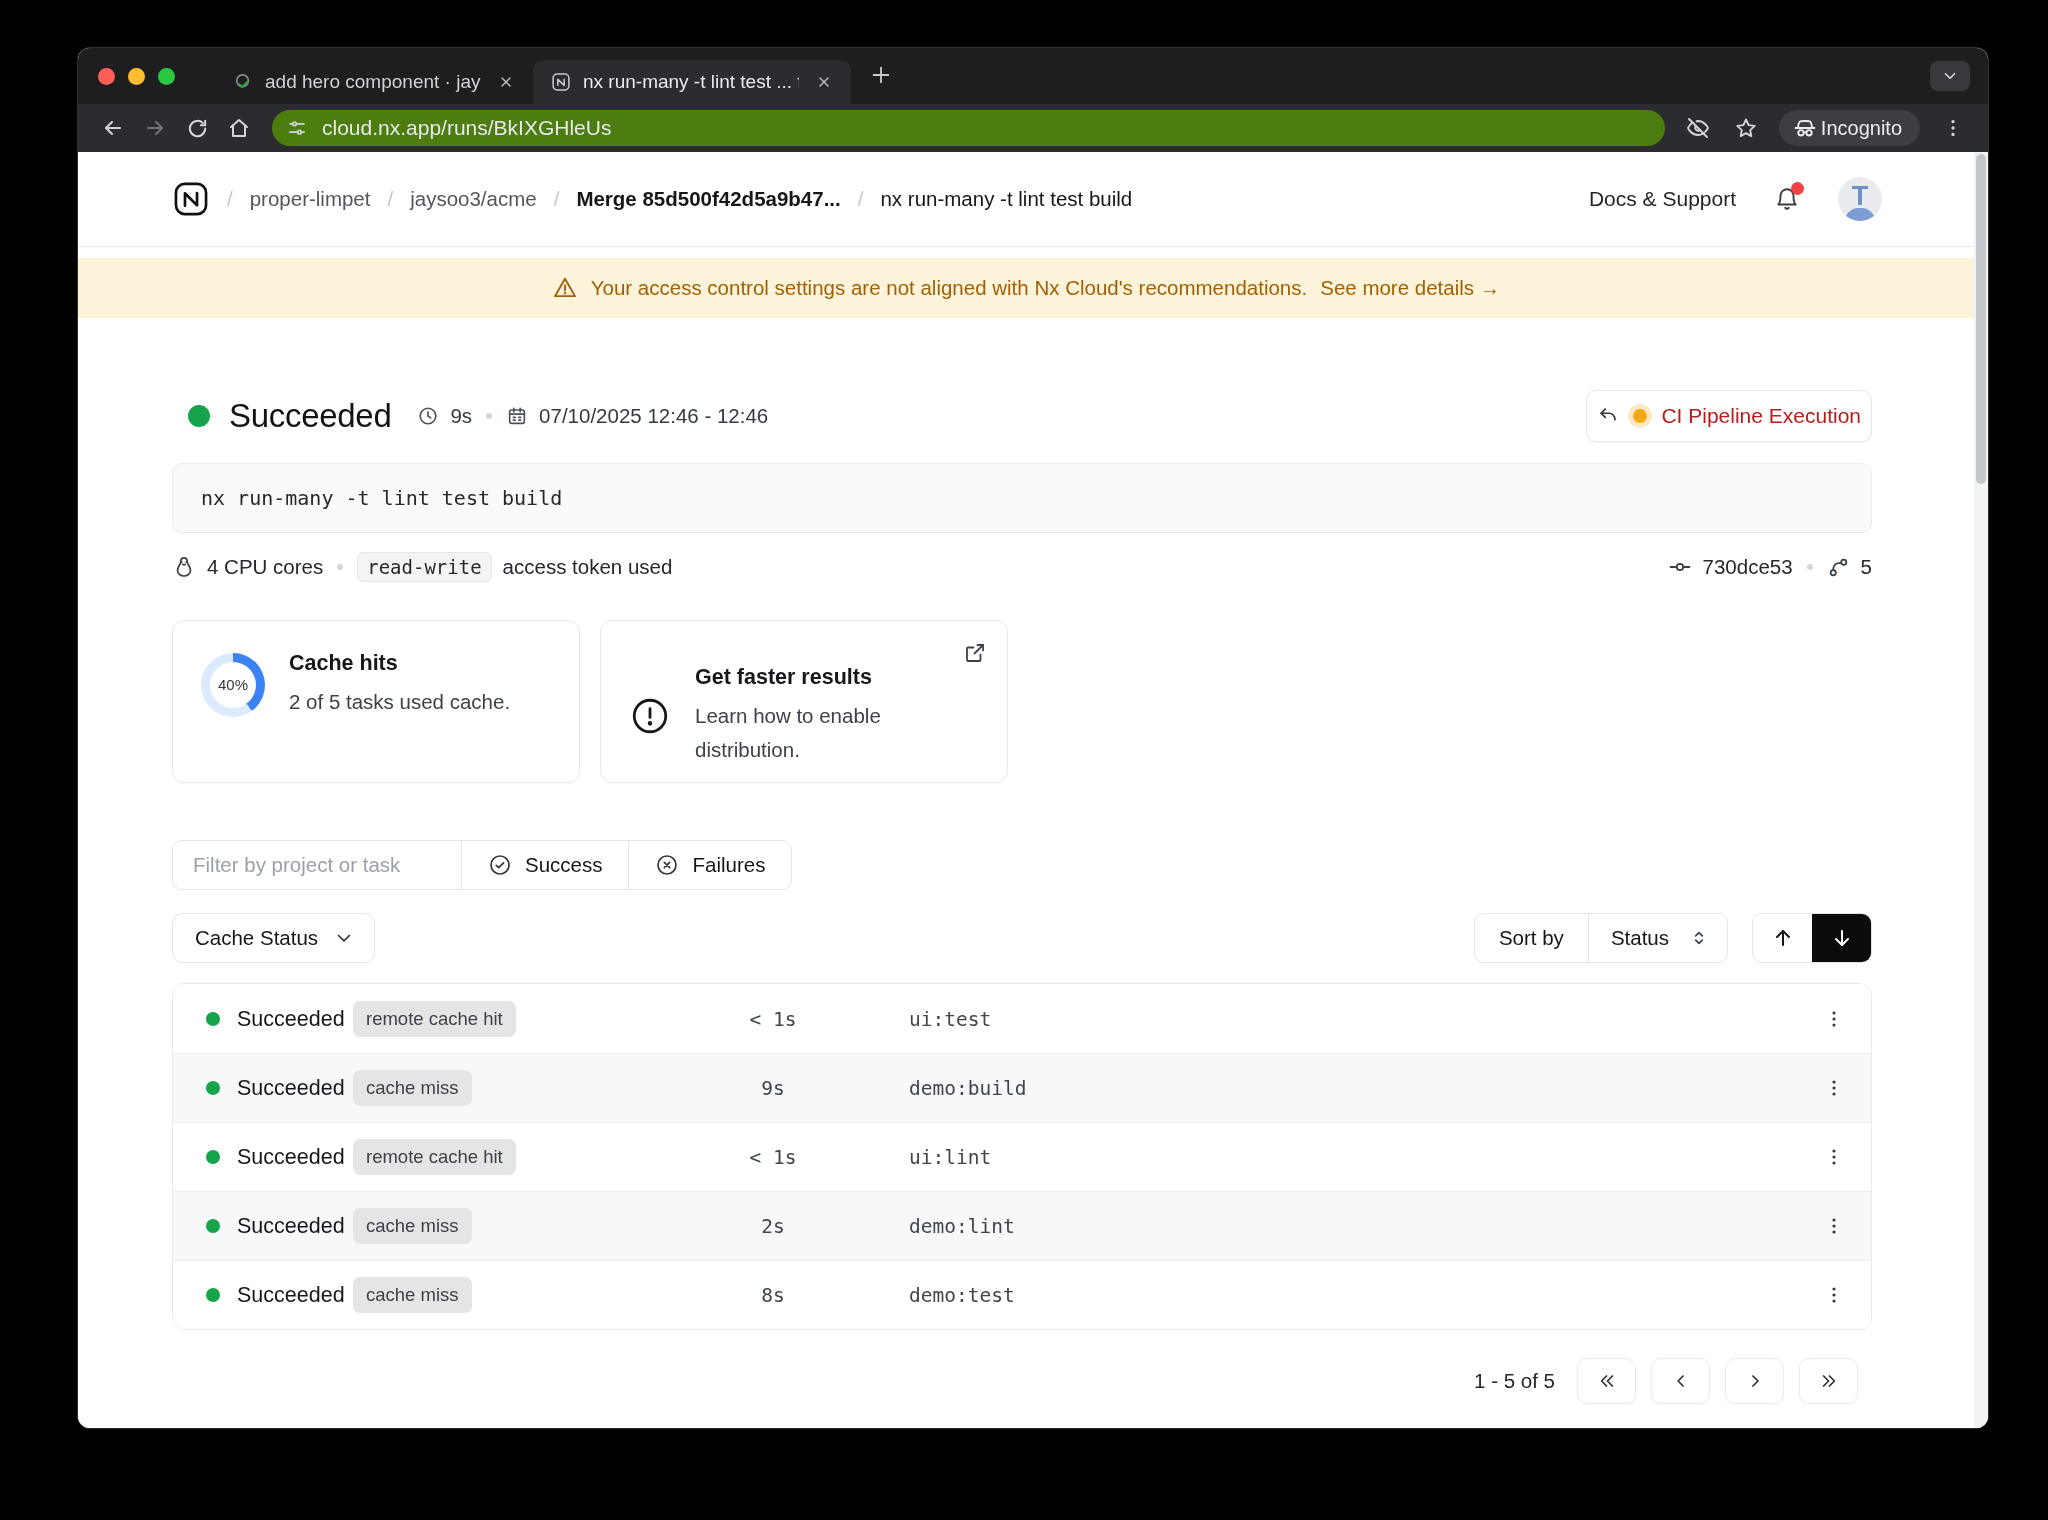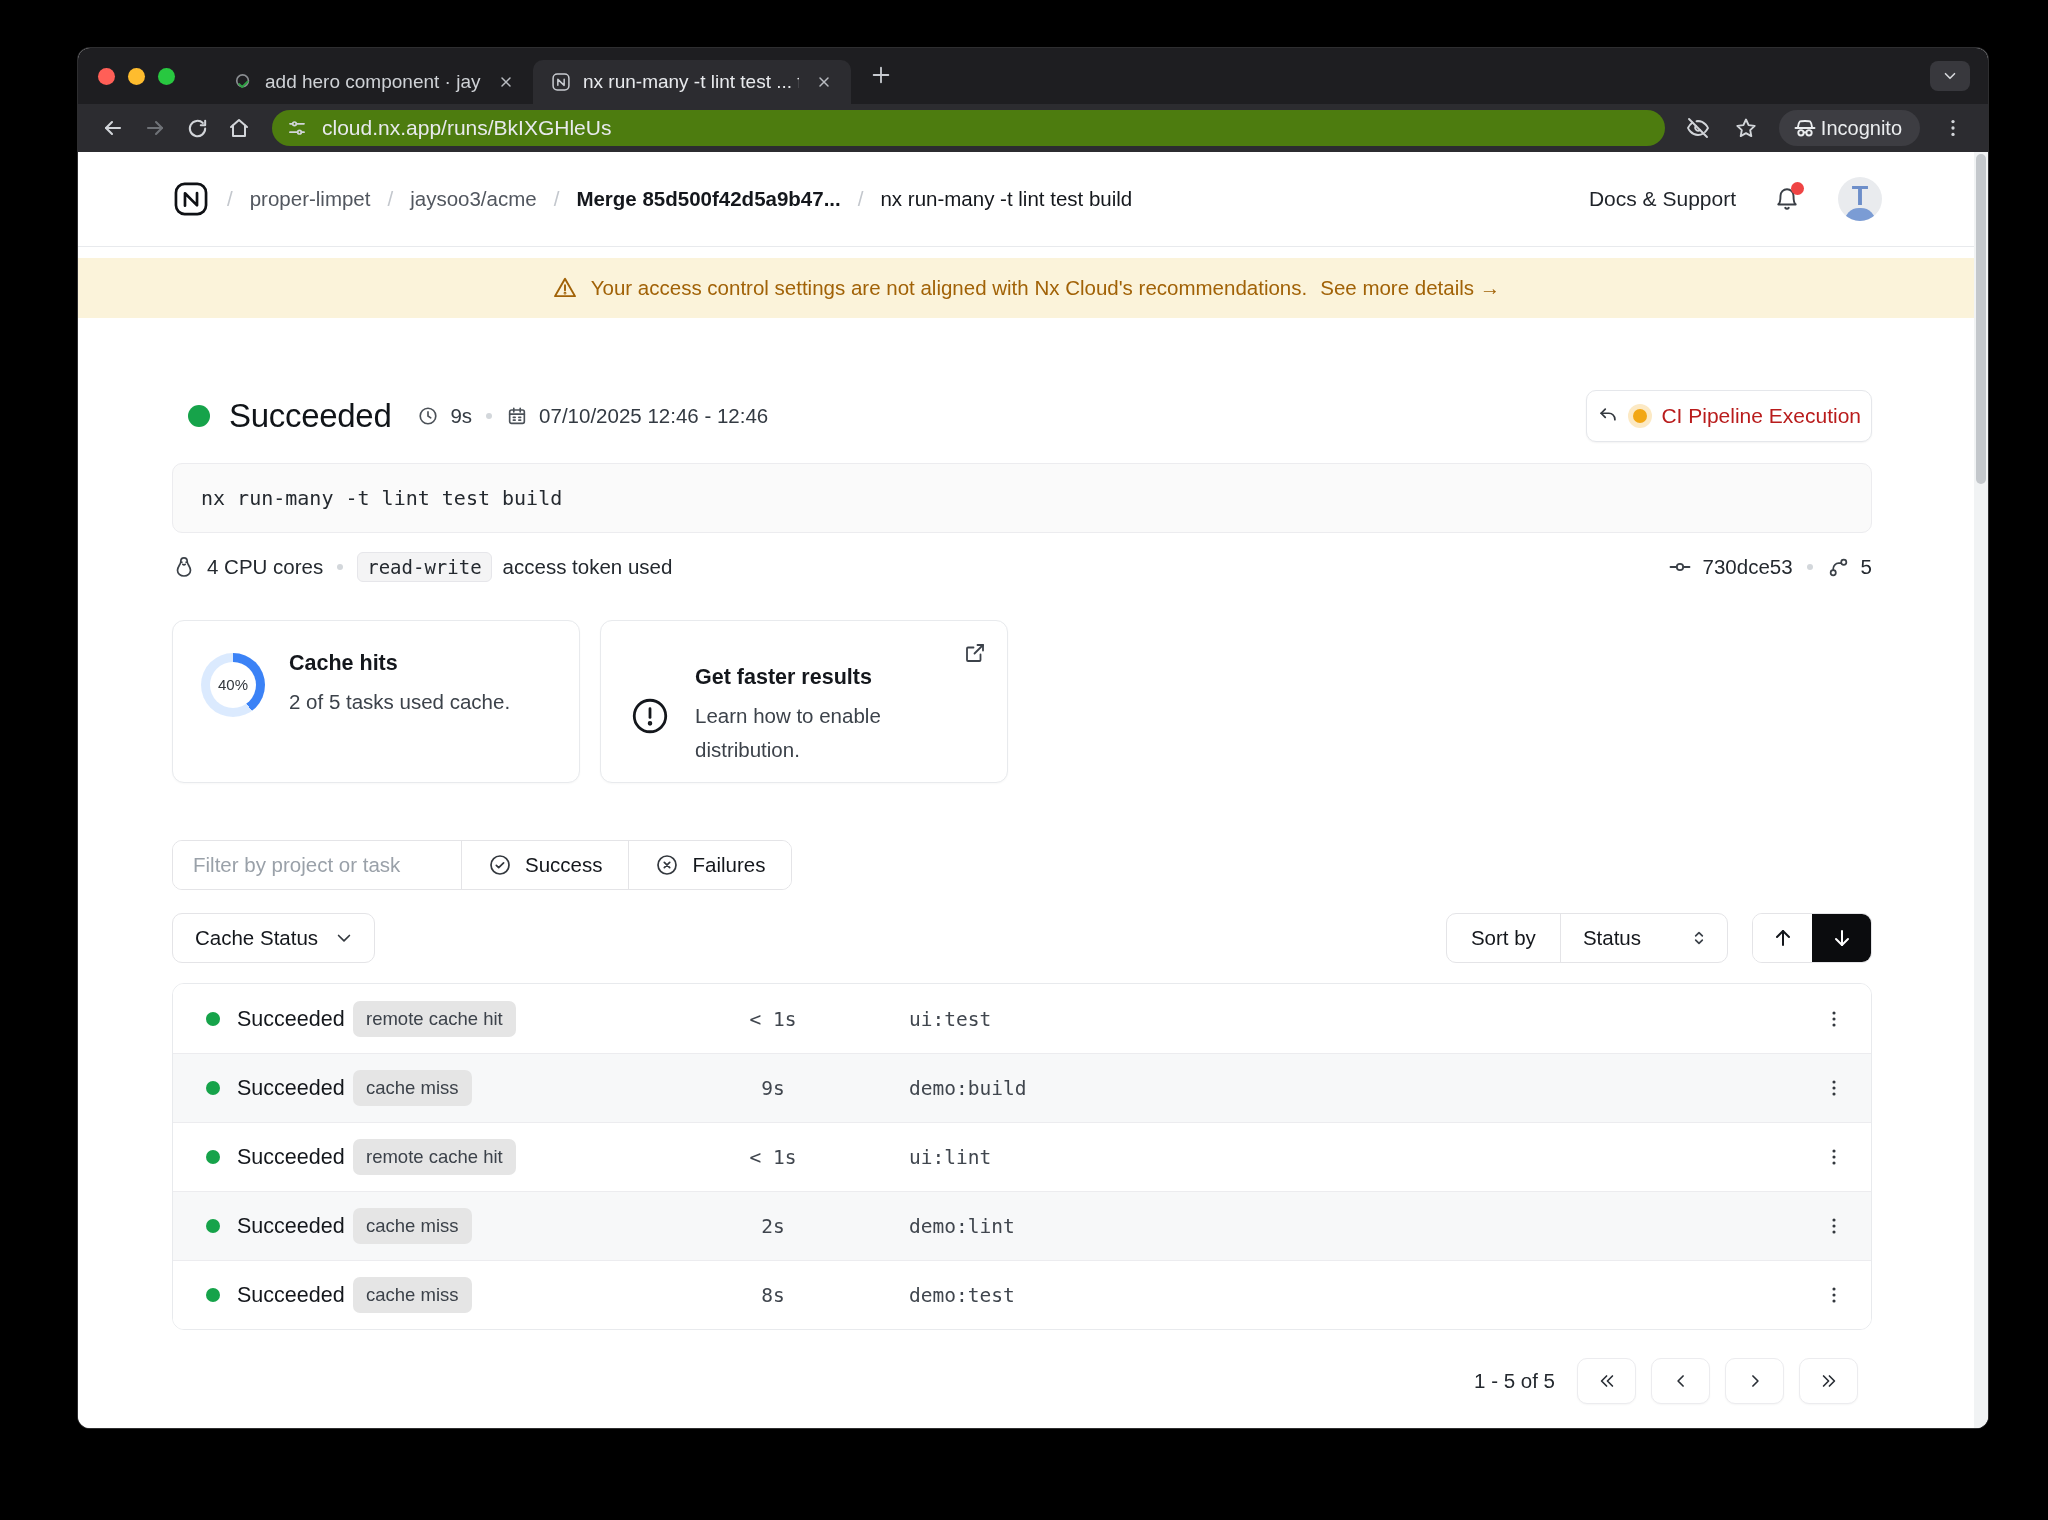--- a/index.html
+++ b/index.html
@@ -102,21 +102,21 @@
   .filter-input::placeholder { color:#9aa1a9; }
   .seg-btn { display:flex; align-items:center; gap:13px; padding:0 26px; font-size:20.5px; color:#14171c; background:#fff; border:none; border-left:1px solid #e4e4e7; font-family:"Liberation Sans", sans-serif; }
   .seg-btn .ic { color:#33383e; }
 
   .controls-row { margin-top:23px; display:flex; align-items:center; }
   .cache-status-btn { height:50px; padding:0 20px 0 22px; border:1px solid #e4e4e7; border-radius:10px; background:#fff;
     display:flex; align-items:center; gap:16px; font-size:20.5px; color:#14171c; }
   .controls-right { margin-left:auto; display:flex; gap:24px; }
   .sort-group { height:50px; border:1px solid #e4e4e7; border-radius:10px; display:flex; overflow:hidden; background:#fff; }
   .sort-label { display:flex; align-items:center; padding:0 24px; font-size:20.5px; color:#14171c; border-right:1px solid #e4e4e7; }
-  .sort-select { display:flex; align-items:center; gap:48px; padding:0 18px 0 22px; font-size:20.5px; color:#14171c; }
+  .sort-select { display:flex; align-items:center; gap:20px; padding:0 18px 0 22px; font-size:20.5px; color:#14171c; }
   .sort-select .ic { color:#3c424a; }
   .dir-group { height:50px; border:1px solid #e4e4e7; border-radius:10px; display:flex; overflow:hidden; }
   .dir-btn { width:59px; display:flex; align-items:center; justify-content:center; background:#fff; color:#14171c; border:none; }
   .dir-btn.active { background:#0b0c0e; color:#fff; }
 
   .table { margin-top:20px; border:1px solid #e8eaed; border-radius:12px; overflow:hidden; background:#fff; }
   .trow { position:relative; height:69px; background:#fff; }
   .trow.alt { background:#f7f8f9; }
   .trow + .trow { border-top:1px solid #ececef; }
   .trow > * { position:absolute; top:50%; transform:translateY(-50%); }

